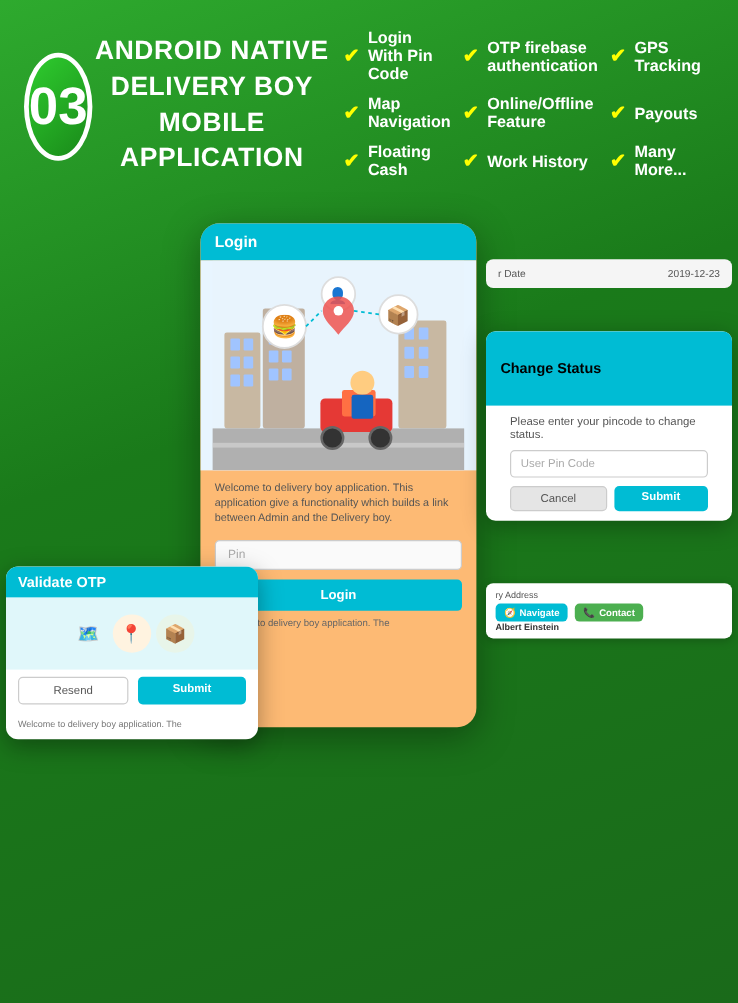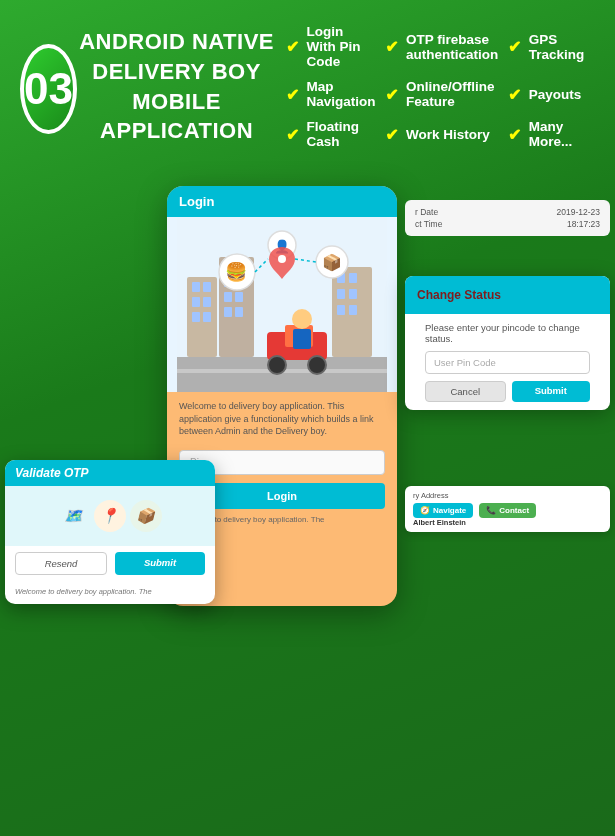--- a/index.html
+++ b/index.html
@@ -151,22 +151,22 @@
       width: 205px;
       background: white;
       border-radius: 8px;
       overflow: hidden;
       box-shadow: 0 4px 20px rgba(0,0,0,0.3);
       z-index: 3;
     }
 
     .change-status-header {
       background: #00bcd4;
-      padding: 12px 12px;
-      color: #7f1d1d;
+      padding: 24px 12px;
+      color: #000000;
       font-size: 12px;
       font-weight: bold;
     }
 
     .change-status-body {
       padding: 8px 20px;
     }
 
     .change-status-body p {
       font-size: 9.5px;
@@ -208,21 +208,21 @@
       font-size: 9.5px;
       color: white;
       text-align: center;
       font-weight: bold;
     }
 
     
     .order-info-area {
       position: absolute;
       right: 5px;
-      top: 14px;
+      top: 30px;
       width: 205px;
       background: #f5f5f5;
       border-radius: 6px;
       padding: 6px 10px;
       z-index: 3;
     }
 
     .order-row {
       display: flex;
       justify-content: space-between;
@@ -283,28 +283,27 @@
     .driver-name {
       font-size: 7.5px;
       color: #333;
       font-weight: bold;
     }
 
     
     .validate-otp-card {
       position: absolute;
       left: 5px;
-      bottom: 12px;
+      bottom: 0;
       width: 210px;
       background: white;
       border-radius: 10px;
       overflow: hidden;
       box-shadow: 0 6px 20px rgba(0,0,0,0.35);
       z-index: 4;
-      font-style: italic;
     }
 
     .validate-otp-top {
       background: #00bcd4;
       padding: 6px 10px;
       color: white;
       font-size: 12px;
       font-weight: bold;
     }
 
@@ -517,24 +516,20 @@
     </div>
     <div class="phone-login-footer">
       <span>Welcome to delivery boy application. The</span>
     </div>
   </div>
 
   <div class="order-info-area">
     <div class="order-row">
       <span>r Date</span>
       <span>2019-12-23</span>
-    </div>
-    <div class="order-row">
-      <span>ct Time</span>
-      <span>18:17:23</span>
     </div>
   </div>
 
   <div class="change-status-card">
     <div class="change-status-header">
       <span>Change Status</span>
     </div>
     <div class="change-status-body">
       <p>Please enter your pincode to change status.</p>
       <div class="pin-input">

